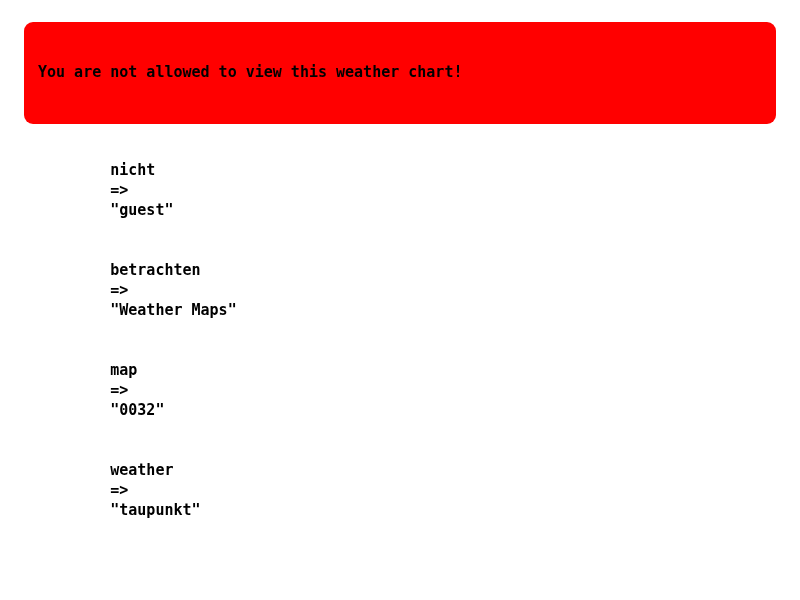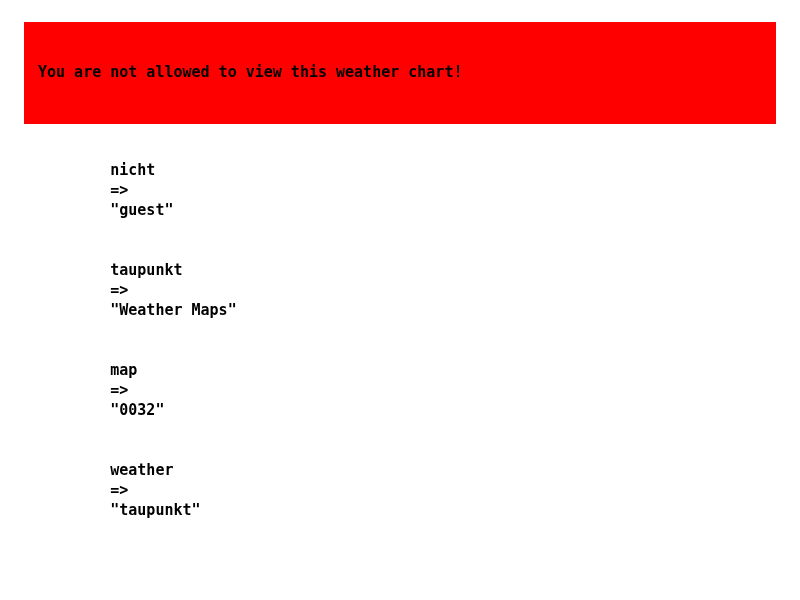--- a/index.html
+++ b/index.html
@@ -29,20 +29,21 @@
   }
   .banner {
     box-sizing: border-box;
     width: 752px;
     padding: 3px 14px 4px 14px;
     line-height: 19px;
     white-space: pre;
   }
   .banner.error {
     background: #ff0000;
+    border-radius: 9px;
   }
   .banner .line {
     display: block;
   }
   .kv {
     margin-top: 16px;
     padding-left: 14px;
     line-height: 20px;
   }
   .kv-row {
@@ -67,21 +68,21 @@
       <span class="line">You are not allowed to view this weather chart!</span>
     </div>
 
     <div class="kv mono">
       <div class="kv-row">
         <span class="kv-key">nicht</span>
         <span class="kv-arrow">=&gt;</span>
         <span class="kv-value">"guest"</span>
       </div>
       <div class="kv-row">
-        <span class="kv-key">taupunkt</span>
+        <span class="kv-key">betrachten</span>
         <span class="kv-arrow">=&gt;</span>
         <span class="kv-value">"Weather Maps"</span>
       </div>
       <div class="kv-row">
         <span class="kv-key">map</span>
         <span class="kv-arrow">=&gt;</span>
         <span class="kv-value">"0032"</span>
       </div>
       <div class="kv-row">
         <span class="kv-key">weather</span>

